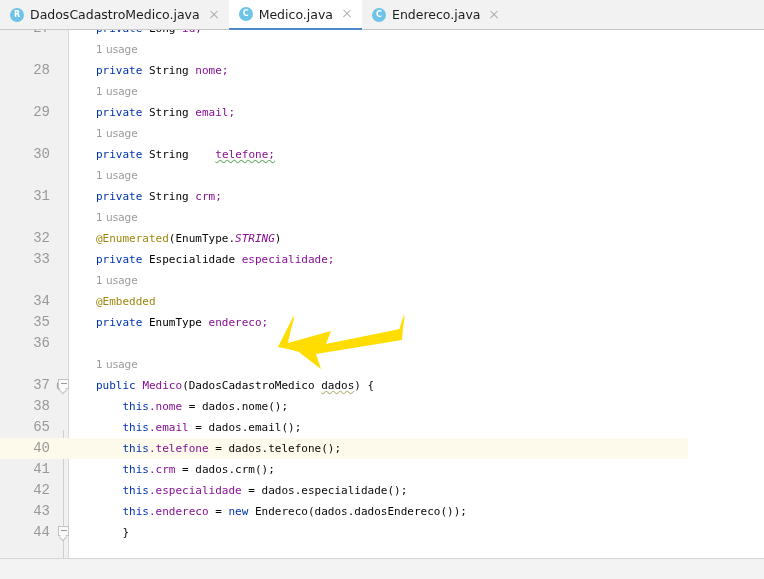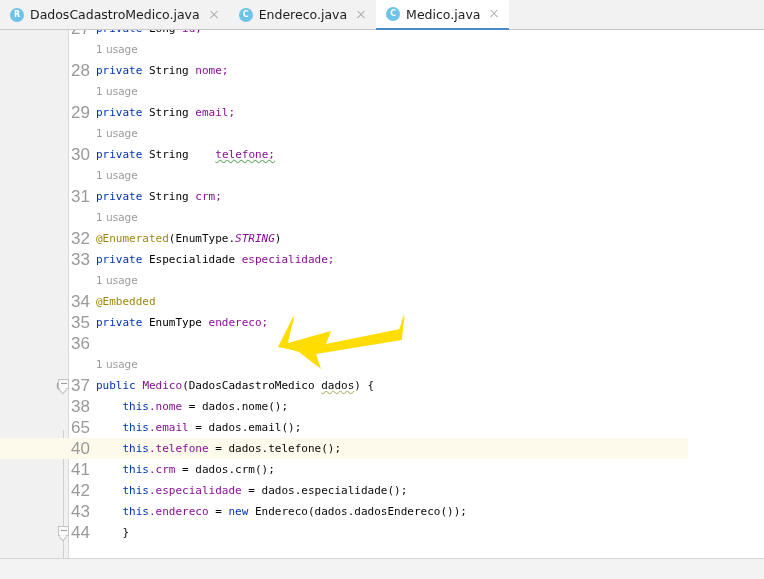--- a/index.html
+++ b/index.html
@@ -121,26 +121,25 @@
     box-sizing: border-box;
     display: block;
   }
   .row.caret { background: #fdfaec; }
 
   .lineno {
     position: absolute;
     left: 0; top: 0;
     width: 50px;
     text-align: right;
-    font-family: Liberation Sans, sans-serif;
-    font-size: 17px;
+    font-family: Liberation Mono, monospace;
+    font-size: 14px;
     line-height: 21px;
     color: #999999;
     user-select: none;
-    padding-left: 40px;
   }
   .gmark {
     position: absolute;
     top: 0;
     font-family: "DejaVu Sans", sans-serif;
     font-size: 11px;
     line-height: 21px;
     color: #9a9a9a;
     user-select: none;
   }
@@ -230,29 +229,29 @@
 <div id="app">
 
   <div class="tabbar">
 
     <div class="tab">
       <span class="tab-icon record"></span>
       <span class="tab-label">DadosCadastroMedico.java</span>
       <span class="tab-close"></span>
     </div>
 
+    <div class="tab active">
+      <span class="tab-icon klass"></span>
+      <span class="tab-label">Medico.java</span>
+      <span class="tab-close"></span>
+    </div>
+
     <div class="tab">
       <span class="tab-icon klass"></span>
       <span class="tab-label">Endereco.java</span>
-      <span class="tab-close"></span>
-    </div>
-
-    <div class="tab active">
-      <span class="tab-icon klass"></span>
-      <span class="tab-label">Medico.java</span>
       <span class="tab-close"></span>
     </div>
 
   </div>
 
   <div class="editor">
 
     <div class="gutter-bg"></div>
     <div class="gutter-line"></div>
     <div class="fold-guide"></div>

